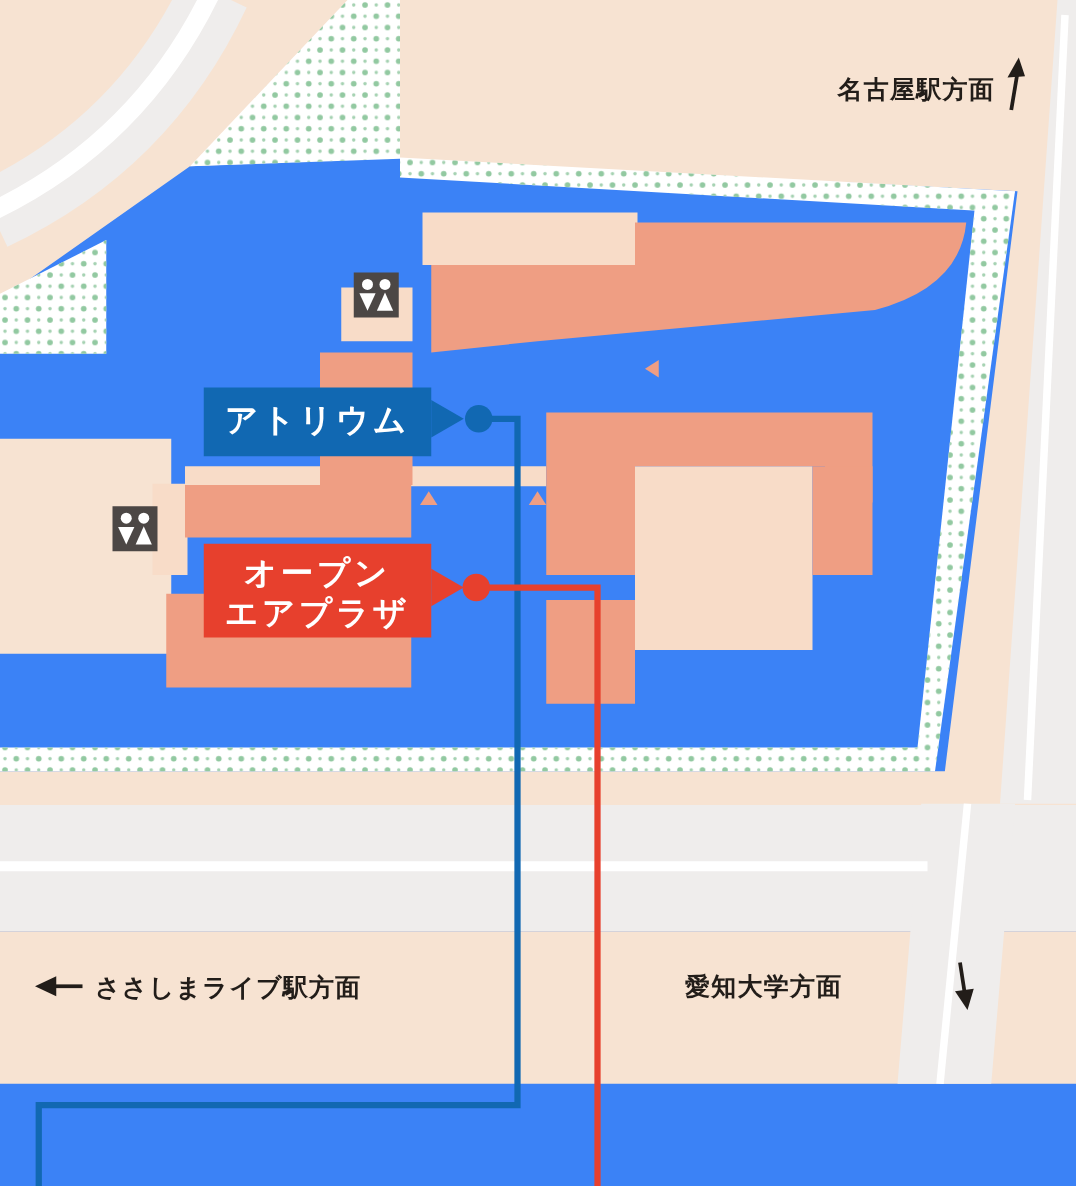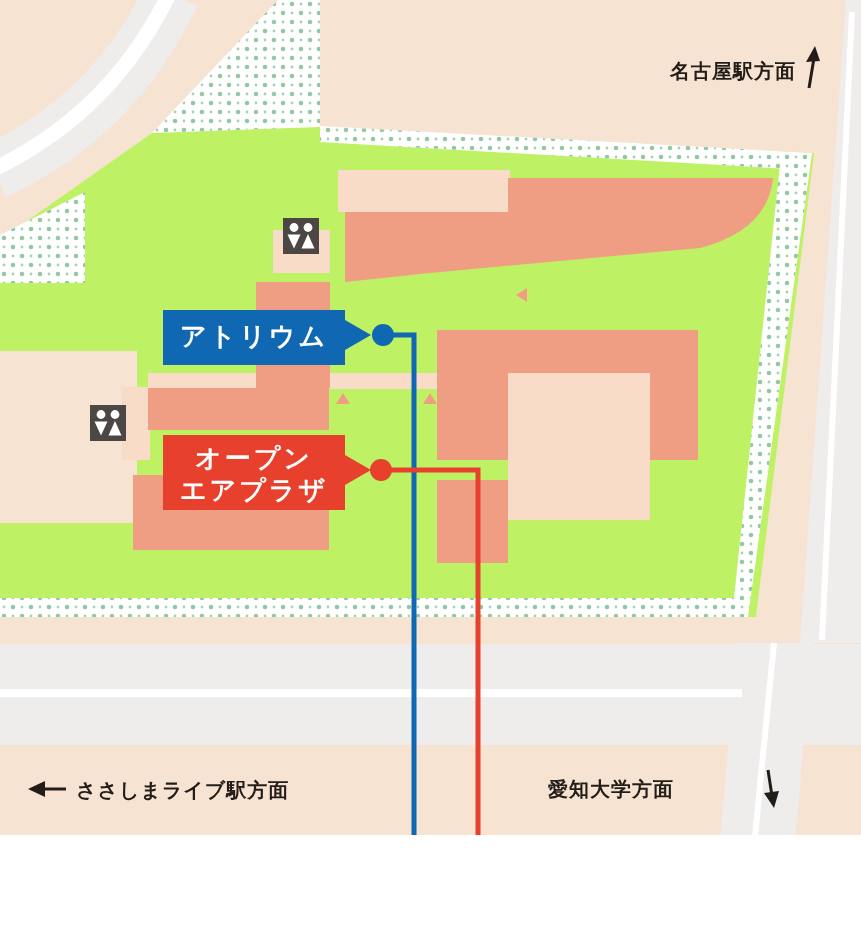--- a/index.html
+++ b/index.html
@@ -1,16 +1,16 @@
 <!DOCTYPE html>
 <html style="--beige: #f7e3d2; --peach: #f8dcc8; --salmon: #ef9e83; --road: #efedec; --dot-green: #92c9a1; --dot-green-light: #a5d2b2; --ink: #221d19; --icon-bg: #4c4745;"><head>
 <meta charset="utf-8">
 <style>
   html,body{margin:0;padding:0;background:#ffffff;}
-  #stage{position:relative;width:861px;height:835px;overflow:hidden;background:#bef264;
+  #stage{position:relative;width:861px;height:949px;overflow:hidden;background:#3b82f6;
          font-family:Liberation Serif, serif;}
   svg{display:block}
   .beige{fill:var(--beige)}
   .peach{fill:var(--peach)}
   .salmon{fill:var(--salmon)}
   .roadgray{fill:var(--road)}
   .white{fill:#ffffff}
   .dir-text{font-weight:bold;font-size:20px;fill:var(--ink);letter-spacing:1px}
   .callout-text{font-weight:bold;font-size:26px;fill:#ffffff;letter-spacing:3px}
   .dir-arrow{stroke:var(--ink);stroke-width:3;fill:none}

